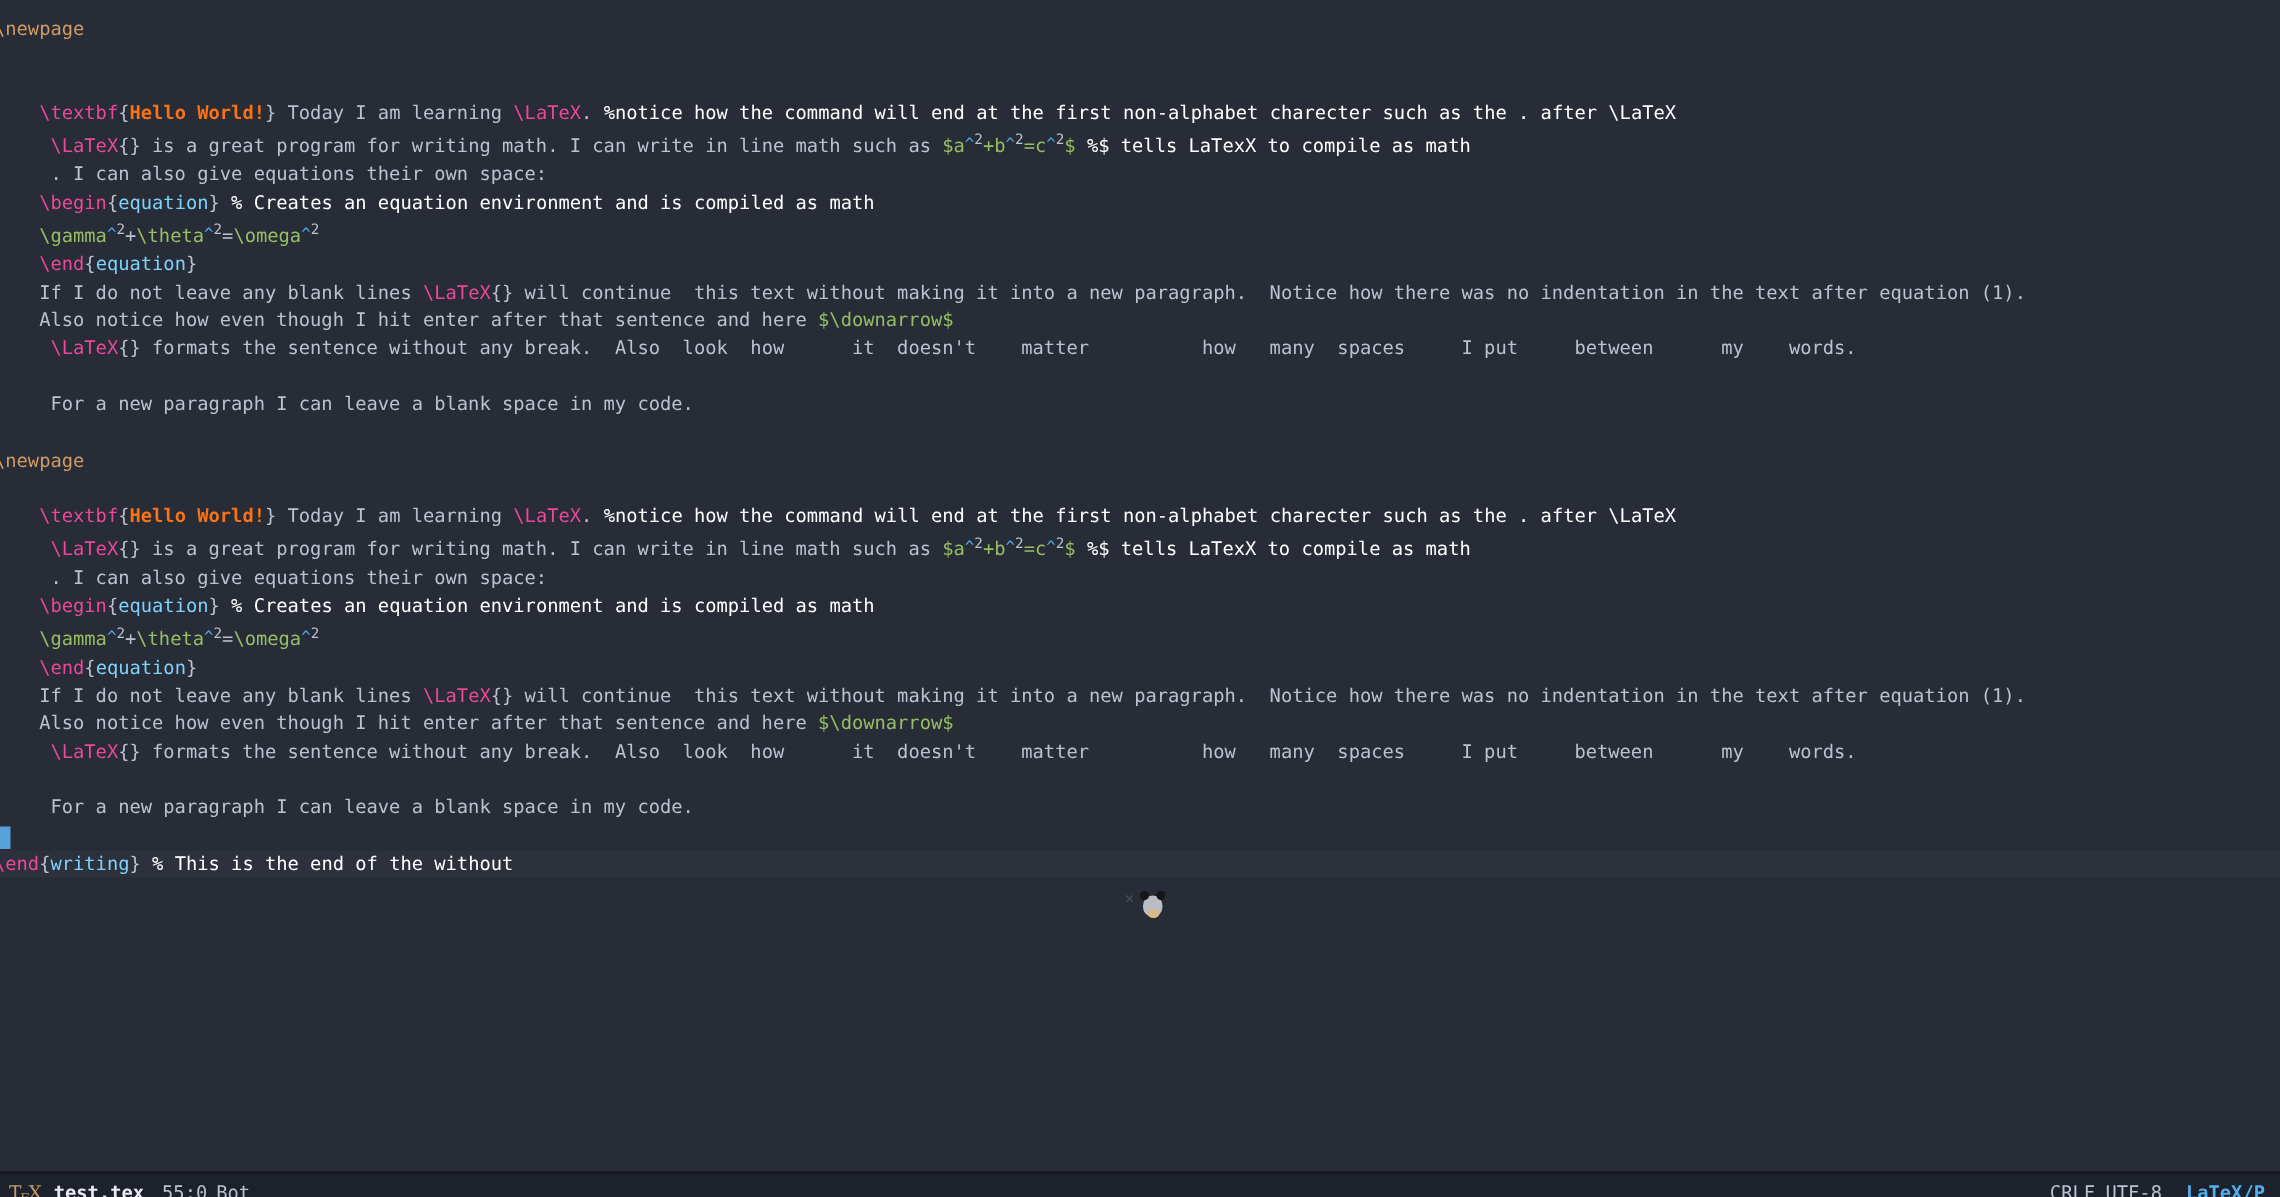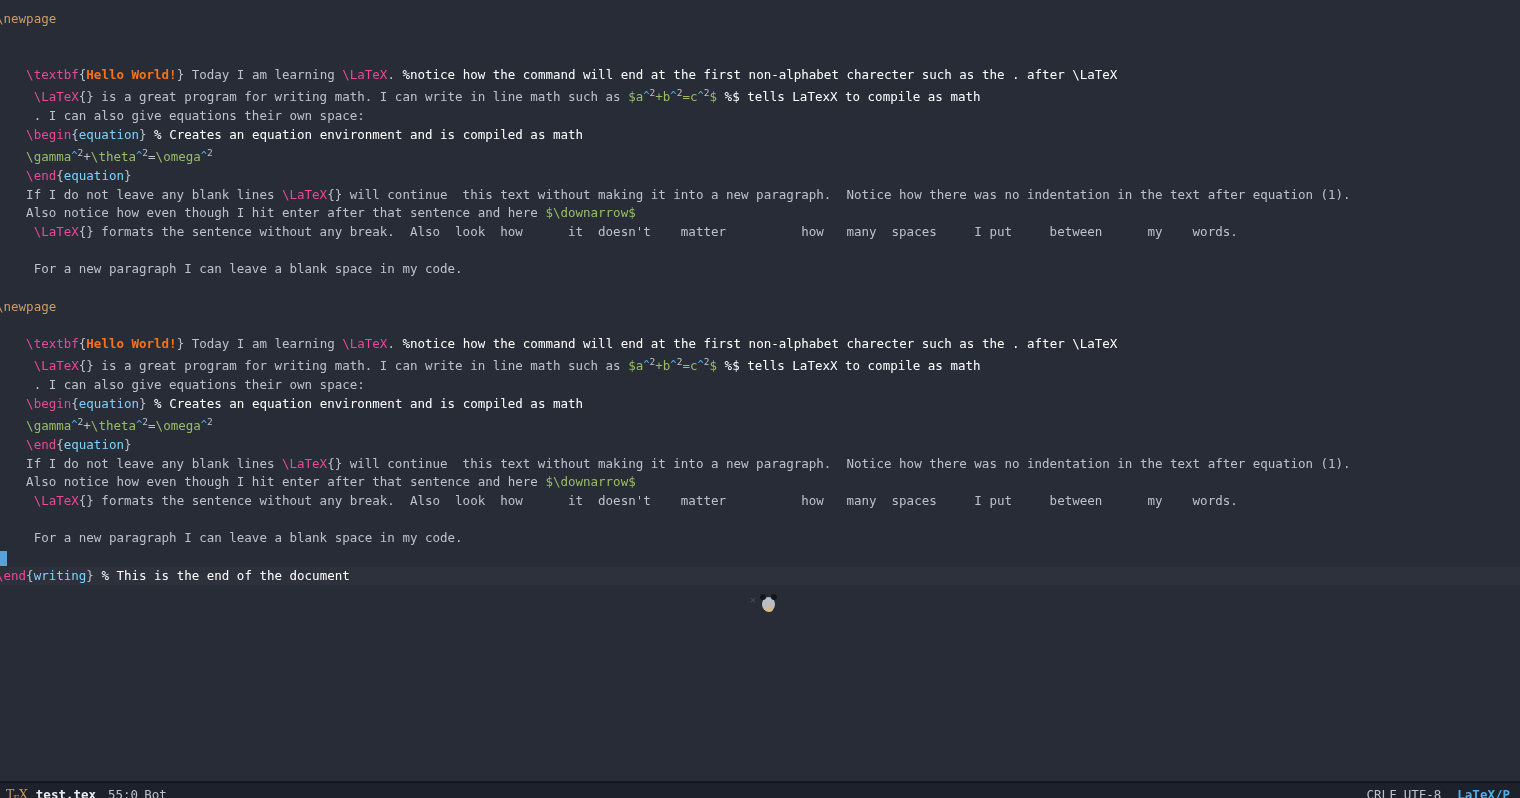--- a/index.html
+++ b/index.html
@@ -90,21 +90,21 @@
     <div class="line"><span class="txt">     . I can also give equations their own space:</span></div>
     <div class="line"><span class="txt">    </span><span class="cmd">\begin</span><span class="txt">{</span><span class="env">equation</span><span class="txt">} </span><span class="cmt">% Creates an equation environment and is compiled as math</span></div>
     <div class="line tall"><span class="txt">    </span><span class="math">\gamma</span><span class="caret">^</span><span class="sup">2</span><span class="txt">+</span><span class="math">\theta</span><span class="caret">^</span><span class="sup">2</span><span class="txt">=</span><span class="math">\omega</span><span class="caret">^</span><span class="sup">2</span></div>
     <div class="line"><span class="txt">    </span><span class="cmd">\end</span><span class="txt">{</span><span class="env">equation</span><span class="txt">}</span></div>
     <div class="line"><span class="txt">    If I do not leave any blank lines </span><span class="cmd">\LaTeX</span><span class="txt">{} will continue  this text without making it into a new paragraph.  Notice how there was no indentation in the text after equation (1).</span></div>
     <div class="line"><span class="txt">    Also notice how even though I hit enter after that sentence and here </span><span class="math">$\downarrow$</span></div>
     <div class="line"><span class="txt">     </span><span class="cmd">\LaTeX</span><span class="txt">{} formats the sentence without any break.  Also  look  how      it  doesn't    matter          how   many  spaces     I put     between      my    words.</span></div>
     <div class="line"></div>
     <div class="line"><span class="txt">     For a new paragraph I can leave a blank space in my code.</span></div>
     <div class="line"><span class="cursor"></span></div>
-    <div class="line hl"><span class="cmd">\end</span><span class="txt">{</span><span class="env">writing</span><span class="txt">} </span><span class="cmt">% This is the end of the document</span></div>
+    <div class="line hl"><span class="cmd">\end</span><span class="txt">{</span><span class="env">writing</span><span class="txt">} </span><span class="cmt">% This is the end of the without</span></div>
   </div>
 
 <div class="artifact">
   <span class="xmark">✕</span>
   <span class="face">
     <span class="ear-l"></span>
       <span class="ear-r"></span>
       <span class="chin"></span>
   </span>
 </div>

